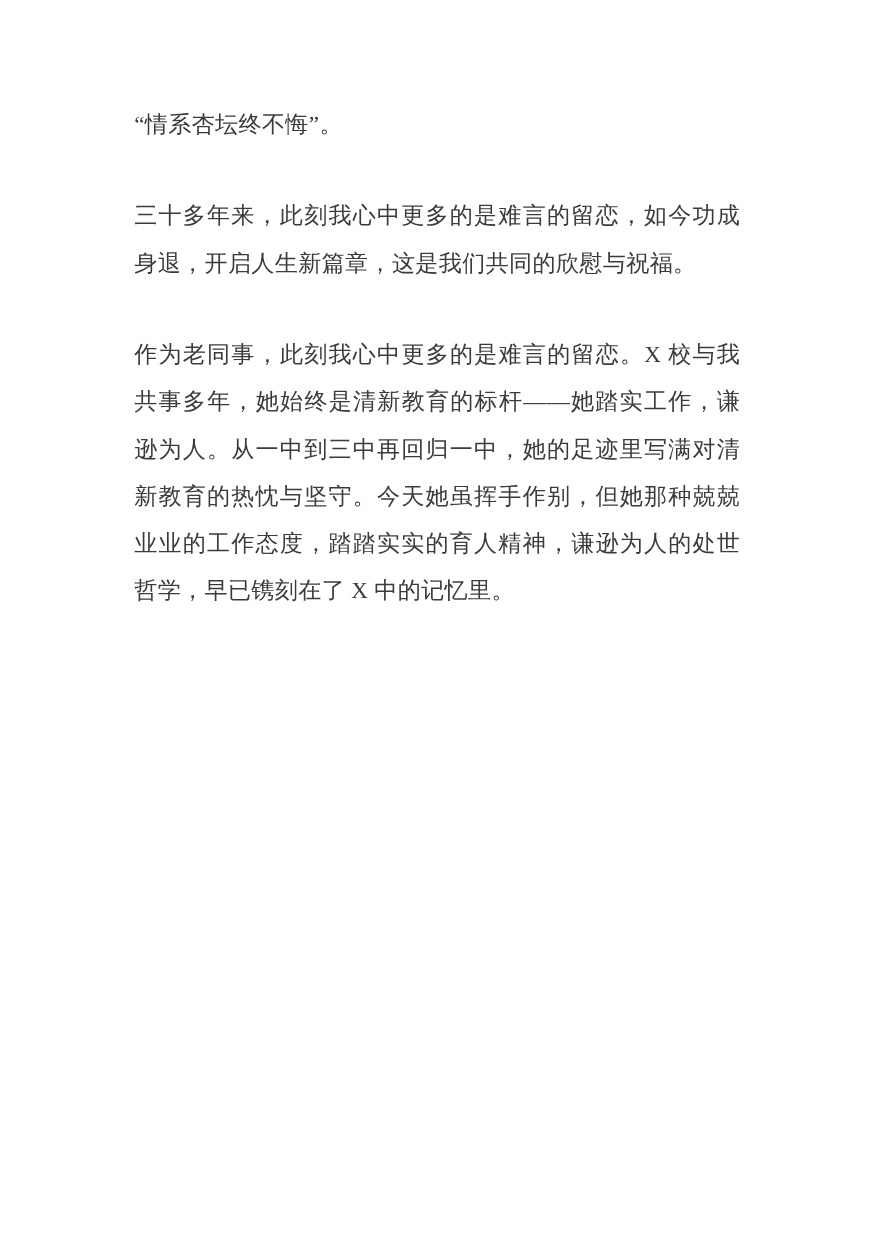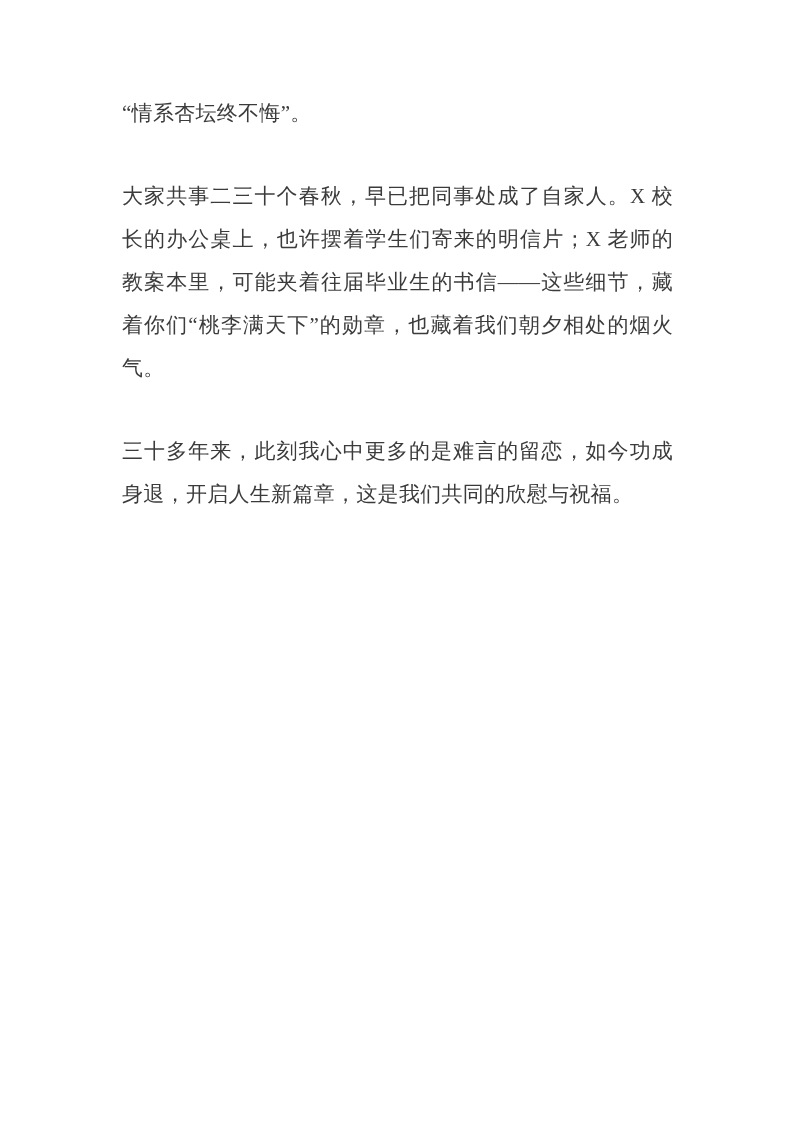--- a/index.html
+++ b/index.html
@@ -31,16 +31,16 @@
     letter-spacing: 0.3px;
     word-break: break-all;
   }
 </style>
 </head>
 <body>
 
 <div class="page">
   <div class="doc-content">
     <p class="para">“情系杏坛终不悔”。</p>
-    <p class="para">大家共事二三十个春秋，早已把同事处成了自家人。X 校长的办公桌上，也许摆着学生们寄来的明信片；X 老师的教案本里，可能夹着往届毕业生的书信——这些细节，藏着你们“桃李满天下”的勋章，也藏着我们朝夕相处的烟火气。</p>
     <p class="para">三十多年来，此刻我心中更多的是难言的留恋，如今功成身退，开启人生新篇章，这是我们共同的欣慰与祝福。</p>
+    <p class="para">作为老同事，此刻我心中更多的是难言的留恋。X 校与我共事多年，她始终是清新教育的标杆——她踏实工作，谦逊为人。从一中到三中再回归一中，她的足迹里写满对清新教育的热忱与坚守。今天她虽挥手作别，但她那种兢兢业业的工作态度，踏踏实实的育人精神，谦逊为人的处世哲学，早已镌刻在了 X 中的记忆里。</p>
   </div>
 </div>
 
 </body></html>

